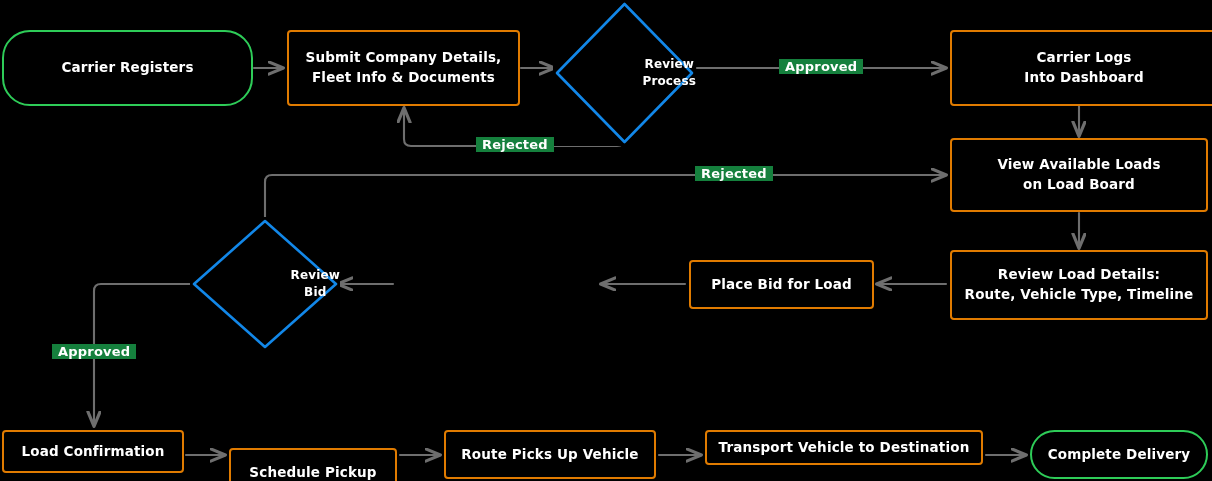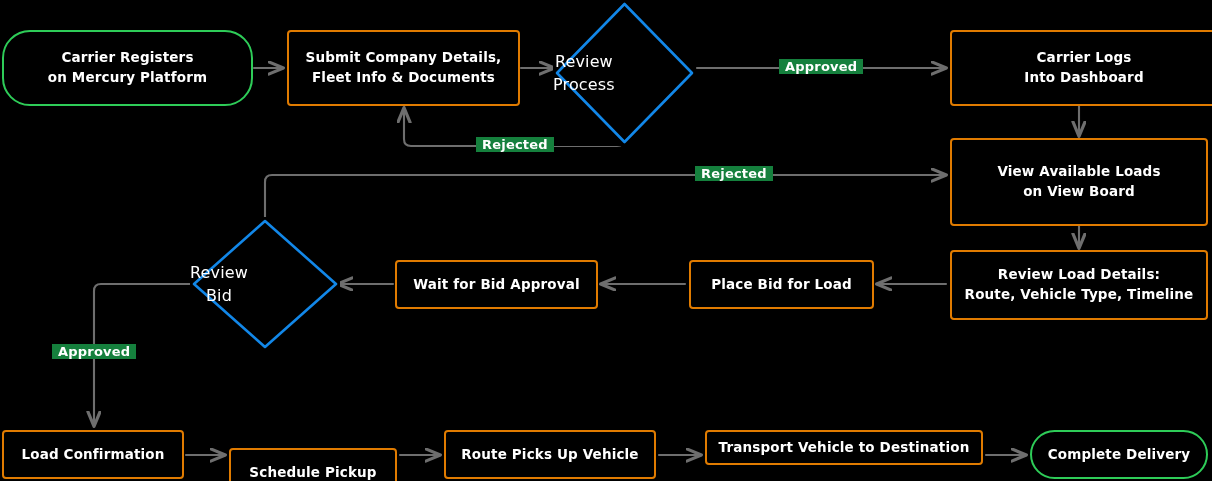--- a/index.html
+++ b/index.html
@@ -31,22 +31,22 @@
 
   .diamond{
     position:absolute;
     background:#000;
   }
   .diamond .dshape{
     position:absolute;left:0;top:0;width:100%;height:100%;
   }
   .diamond .dlabel{
     position:absolute;left:0;top:0;width:100%;height:100%;
-    display:flex;align-items:center;justify-content:flex-start;
-    color:#fff;font-weight:400;font-size:16px;line-height:1.45;text-align:center;
+    display:flex;align-items:center;justify-content:flex-end;
+    color:#fff;font-weight:700;font-size:12px;line-height:1.45;text-align:center;
     letter-spacing:0.15px;
   }
 
   .edgelabel{
     position:absolute;
     color:#ffffff;
     font-weight:700;
     font-size:13px;
     letter-spacing:0.2px;
     white-space:nowrap;
@@ -94,21 +94,20 @@
       <path d="M186,455 L225,455"></path>
       <path d="M400,455 L440,455"></path>
       <path d="M659,455 L701,455"></path>
       <path d="M986,455 L1026,455"></path>
     </g>
   </svg>
 
   <div class="node terminal" style="left:2px;top:30px;width:251px;height:76px;">
     <div>
       <span>Carrier Registers</span><br>
-      <span>on Mercury Platform</span>
     </div>
   </div>
 
   <div class="node process" style="left:287px;top:30px;width:233px;height:76px;">
     <div>
       <span>Submit Company Details,</span><br>
       <span>Fleet Info &amp; Documents</span>
     </div>
   </div>
 
@@ -124,55 +123,52 @@
     </div>
   </div>
 
   <div class="node process" style="left:950px;top:30px;width:268px;height:76px;">
     <div>
       <span>Carrier Logs</span><br>
       <span>Into Dashboard</span>
     </div>
   </div>
 
-  <div class="node process" style="left:950px;top:138px;width:258px;height:88px;">
+  <div class="node process" style="left:950px;top:138px;width:258px;height:74px;">
     <div>
       <span>View Available Loads</span><br>
-      <span>on View Board</span>
+      <span>on Load Board</span>
     </div>
   </div>
 
   <div class="node process" style="left:950px;top:250px;width:258px;height:70px;">
     <div>
       <span>Review Load Details:</span><br>
       <span>Route, Vehicle Type, Timeline</span>
     </div>
   </div>
 
   <div class="node process" style="left:689px;top:260px;width:185px;height:49px;">
     <span>Place Bid for Load</span>
   </div>
 
-  <div class="node process" style="left:395px;top:260px;width:203px;height:49px;">
-    <span>Wait for Bid Approval</span>
-  </div>
 
   <div class="diamond" style="left:190px;top:217px;width:150px;height:134px;">
     <svg class="dshape" viewBox="0 0 150 134">
       <path d="M75,4 L146,67 L75,130 L4,67 Z" fill="#000" stroke="#1287e8" stroke-width="2.6" stroke-linejoin="round"></path>
     </svg>
     <div class="dlabel">
       <div>
         <span>Review</span><br>
         <span>Bid</span>
       </div>
     </div>
   </div>
 
-  <div class="node process" style="left:2px;top:430px;width:182px;height:49px;">
+  <div class="node process" style="left:2px;top:430px;width:182px;height:43px;">
     <span>Load Confirmation</span>
   </div>
 
   <div class="node process" style="left:229px;top:448px;width:168px;height:49px;">
     <span>Schedule Pickup</span>
   </div>
 
   <div class="node process" style="left:444px;top:430px;width:212px;height:49px;">
     <span>Route Picks Up Vehicle</span>
   </div>

